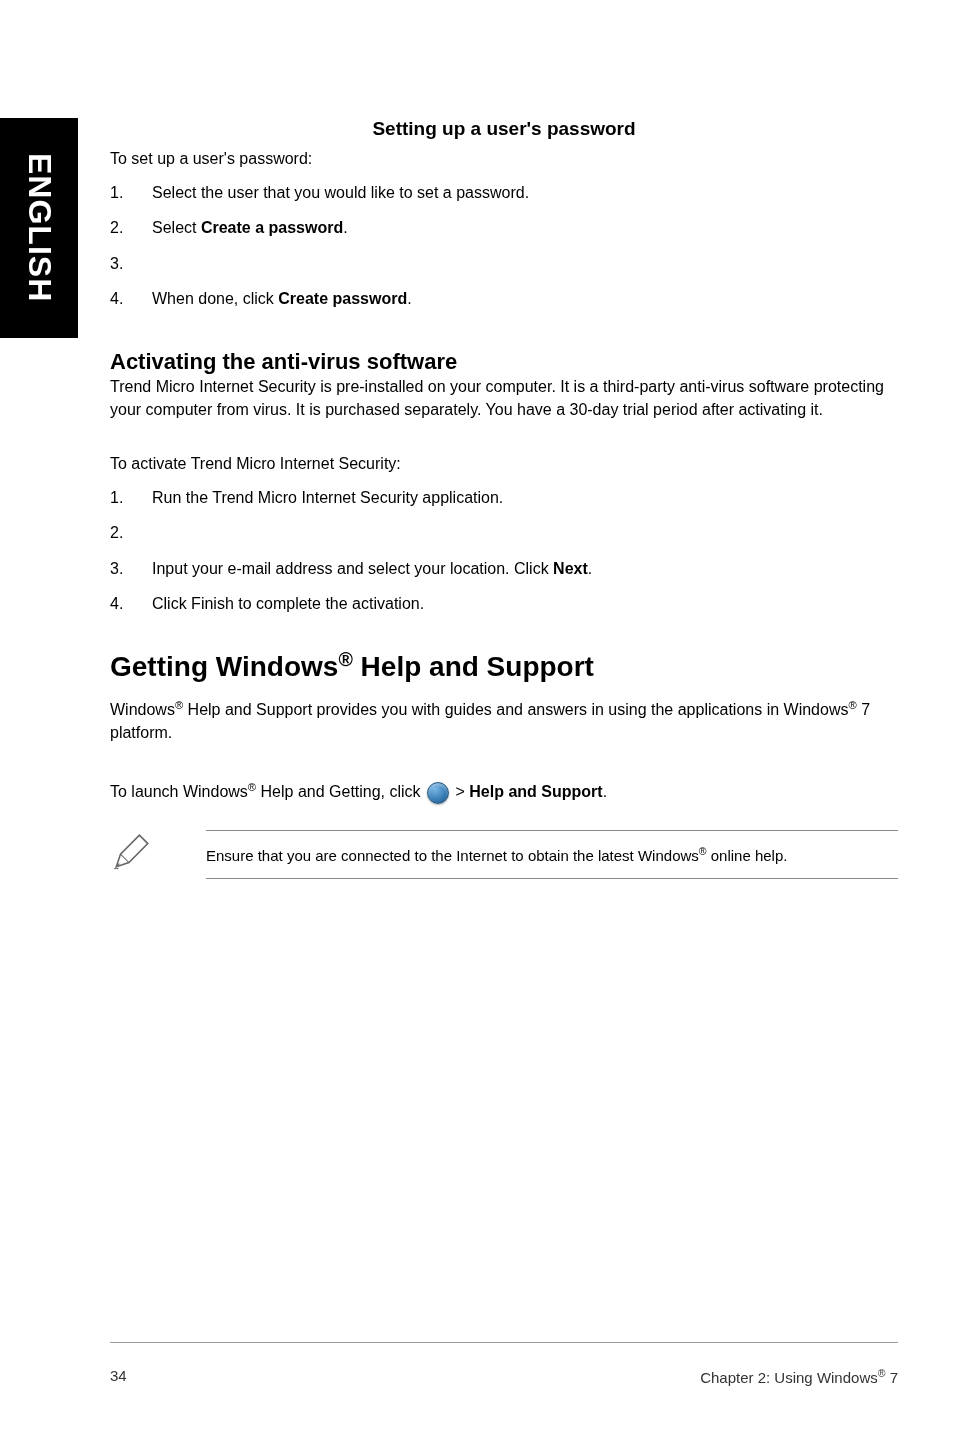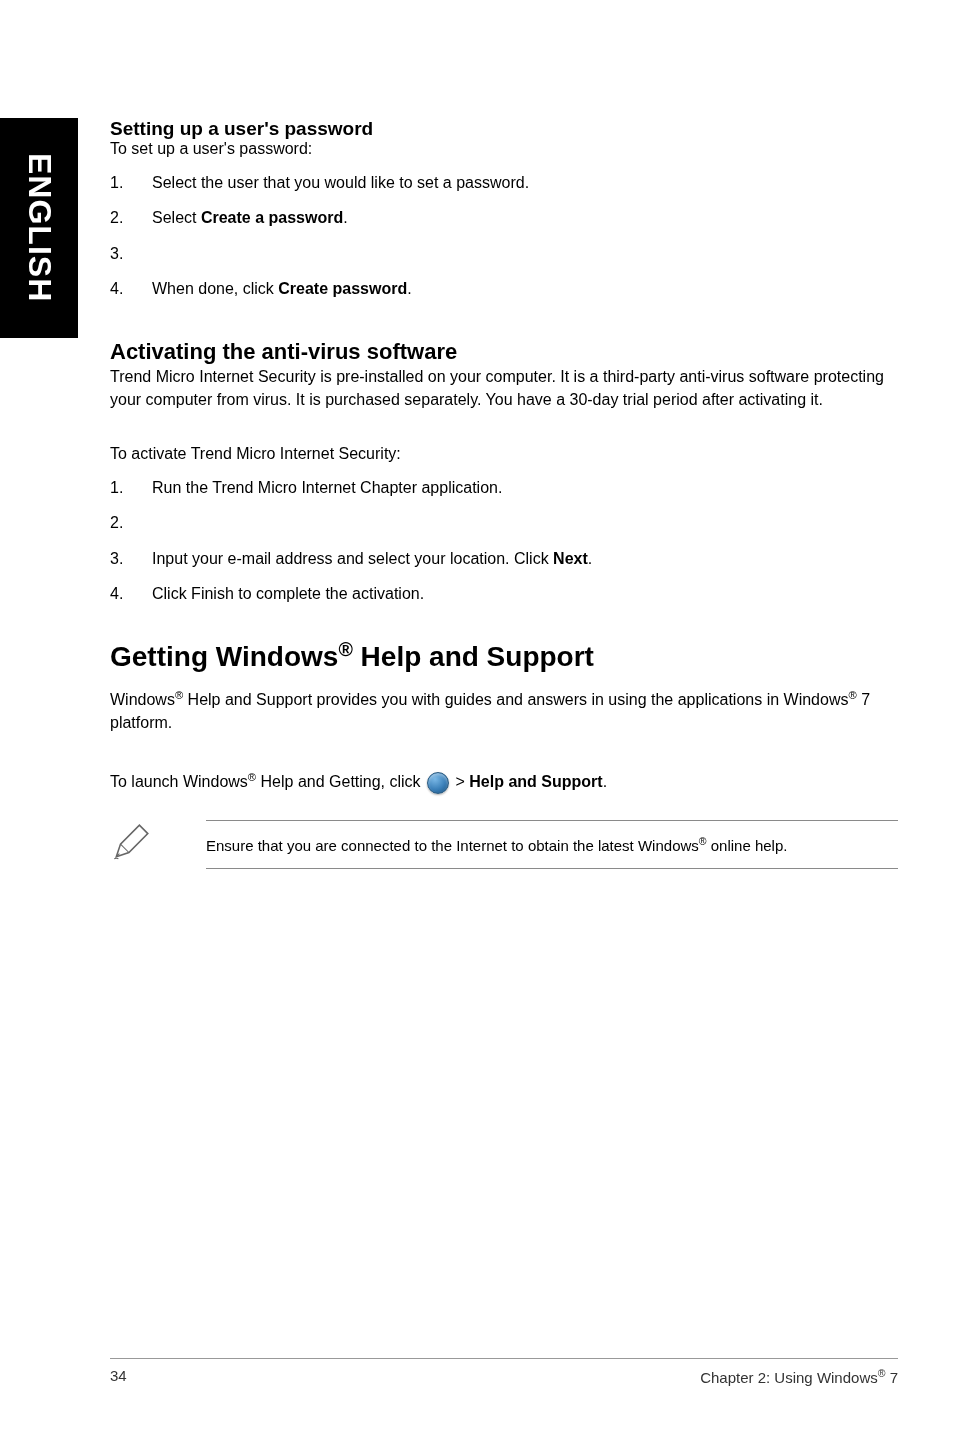--- a/index.html
+++ b/index.html
@@ -36,20 +36,22 @@
     }
     .content {
       position: absolute;
       left: 110px;
       top: 118px;
       width: 788px;
     }
     .section-heading {
       font-size: 19px;
       font-weight: bold;
+      margin-bottom: 10px;
+      text-align: center;
     }
     .subsection-bold {
       font-size: 16px;
       font-weight: normal;
       margin-bottom: 14px;
     }
     .numbered-list {
       list-style: none;
       padding: 0;
     }
@@ -110,21 +112,21 @@
     .pencil-icon svg {
       width: 42px;
       height: 42px;
     }
     .footer {
       position: absolute;
       bottom: 52px;
       left: 110px;
       width: 788px;
       border-top: 1px solid #999999;
-      padding-top: 8px;
+      padding-top: 24px;
       display: flex;
       justify-content: space-between;
       font-size: 15px;
       color: #333;
     }
     .spacer-20 { height: 20px; }
   </style>
 </head>
 <body>
 
@@ -155,21 +157,21 @@
   </ol>
 
   <div class="h2-heading">Activating the anti-virus software</div>
   <div class="body-text">Trend Micro Internet Security is pre-installed on your computer. It is a third-party anti-virus software protecting your computer from virus. It is purchased separately. You have a 30-day trial period after activating it.</div>
 
   <div class="spacer-20"></div>
   <div class="subsection-bold">To activate Trend Micro Internet Security:</div>
   <ol class="numbered-list">
     <li>
       <span class="num">1.</span>
-      <span><span>Run the Trend Micro Internet Chapter application.</span><b></b><span></span></span>
+      <span><span>Run the Trend Micro Internet Security application.</span><b></b><span></span></span>
     </li>
     <li>
       <span class="num">2.</span>
     </li>
     <li>
       <span class="num">3.</span>
       <span><span>Input your e-mail address and select your location. Click </span><b>Next</b><span>.</span></span>
     </li>
     <li>
       <span class="num">4.</span>

